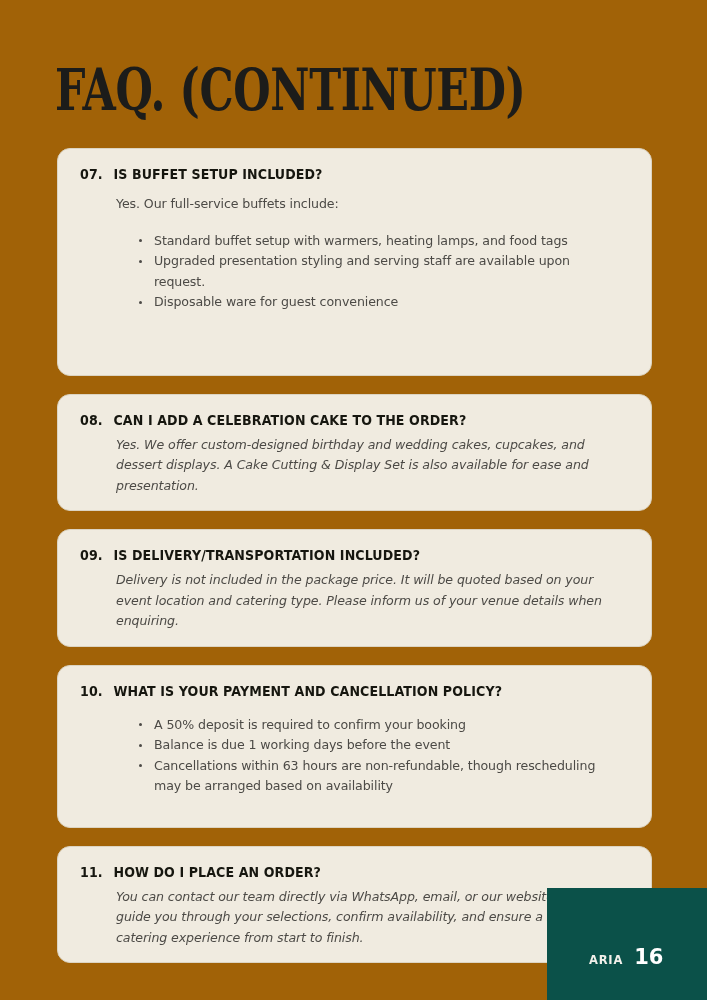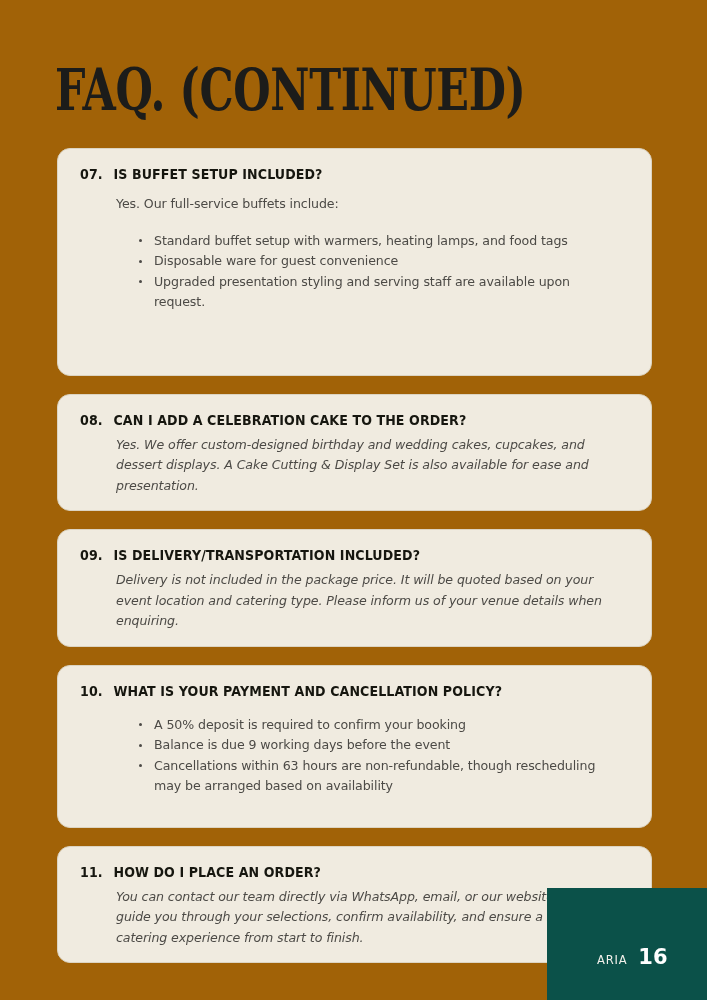--- a/index.html
+++ b/index.html
@@ -151,25 +151,24 @@
     box-sizing: border-box;
   }
   .footer-inner {
     display: flex;
     align-items: baseline;
     gap: 11px;
     transform: translateY(13px);
   }
   .footer-brand {
     font-family: "DejaVu Sans", sans-serif;
-    font-weight: 400;
+    font-weight: 700;
     font-size: 11.5px;
     letter-spacing: 0.8px;
     color: #F2F0EA;
-    margin-left: 8px;
   }
   .footer-pageno {
     font-family: "DejaVu Sans", sans-serif;
     font-weight: 700;
     font-size: 21px;
     letter-spacing: 0px;
     color: #FFFFFF;
   }
 </style>
 </head>
@@ -183,22 +182,22 @@
 
     <div class="faq-card card-pad-lg">
       <div class="faq-head">
         <span class="faq-num">07.</span>
         <span class="faq-q">IS BUFFET SETUP INCLUDED?</span>
       </div>
       <div class="faq-body">
         <p class="faq-intro">Yes. Our full-service buffets include:</p>
         <ul class="faq-bullets">
           <li>Standard buffet setup with warmers, heating lamps, and food tags</li>
+          <li>Upgraded presentation styling and serving staff are available upon request.</li>
           <li>Disposable ware for guest convenience</li>
-          <li>Upgraded presentation styling and serving staff are available upon request.</li>
         </ul>
       </div>
     </div>
 
     <div class="faq-card">
       <div class="faq-head">
         <span class="faq-num">08.</span>
         <span class="faq-q">CAN I ADD A CELEBRATION CAKE TO THE ORDER?</span>
       </div>
       <div class="faq-body tight">
@@ -217,21 +216,21 @@
     </div>
 
     <div class="faq-card">
       <div class="faq-head">
         <span class="faq-num">10.</span>
         <span class="faq-q">WHAT IS YOUR PAYMENT AND CANCELLATION POLICY?</span>
       </div>
       <div class="faq-body tight">
         <ul class="faq-bullets">
           <li>A 50% deposit is required to confirm your booking</li>
-          <li>Balance is due 9 working days before the event</li>
+          <li>Balance is due 1 working days before the event</li>
           <li>Cancellations within 63 hours are non-refundable, though rescheduling may be arranged based on availability</li>
         </ul>
       </div>
     </div>
 
     <div class="faq-card">
       <div class="faq-head">
         <span class="faq-num">11.</span>
         <span class="faq-q">HOW DO I PLACE AN ORDER?</span>
       </div>

